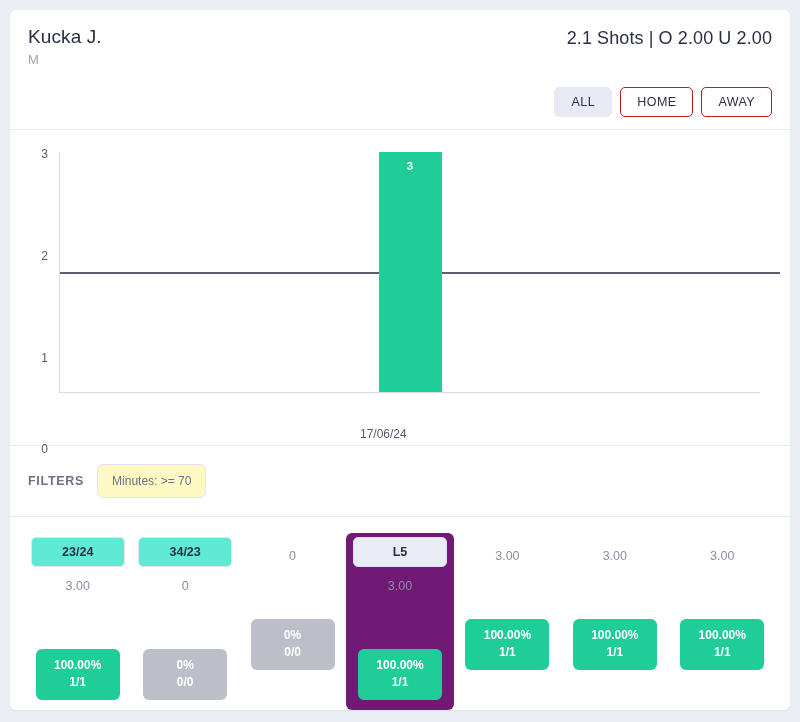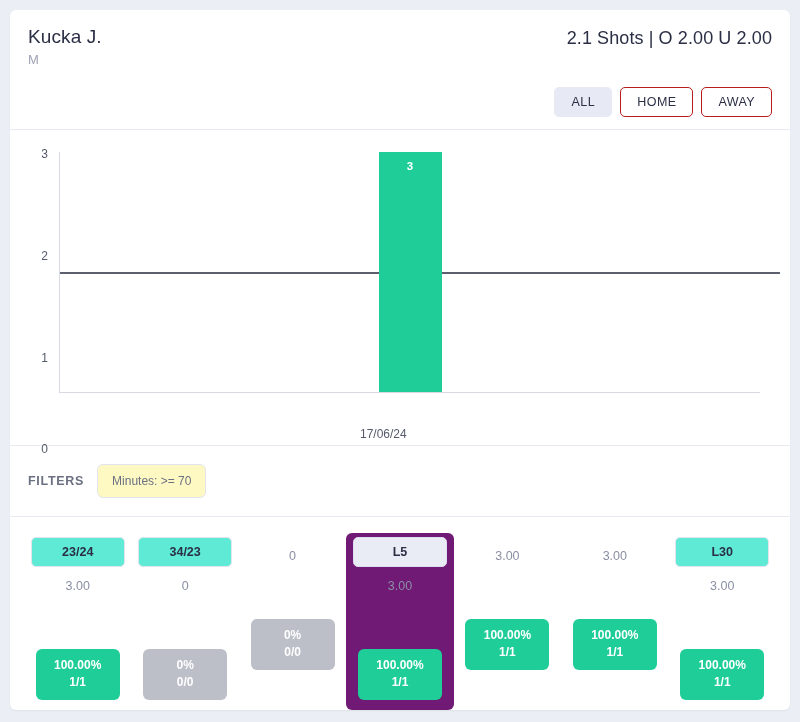--- a/index.html
+++ b/index.html
@@ -200,21 +200,20 @@
 
       <div class="stat-col">
         <div class="stat-avg">3.00</div>
         <div class="stat-badge green">
           <div>100.00%</div>
           <div>1/1</div>
         </div>
       </div>
 
       <div class="stat-col">
-        <button class="period-btn">L30</button>
         <div class="stat-avg">3.00</div>
         <div class="stat-badge green">
           <div>100.00%</div>
           <div>1/1</div>
         </div>
       </div>
 
     </div>
   </div>
 </div>

